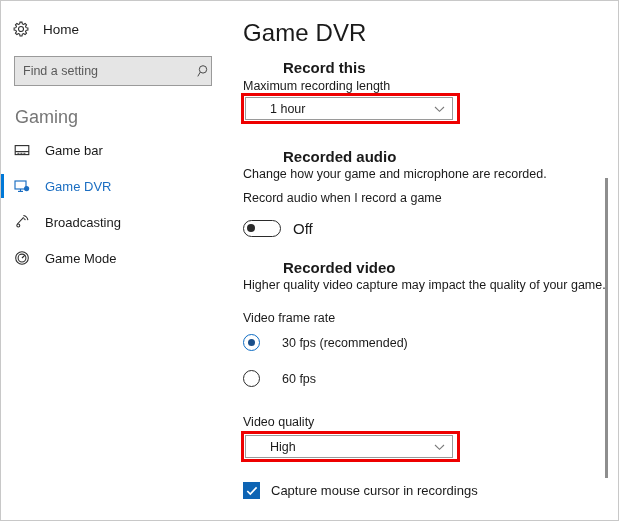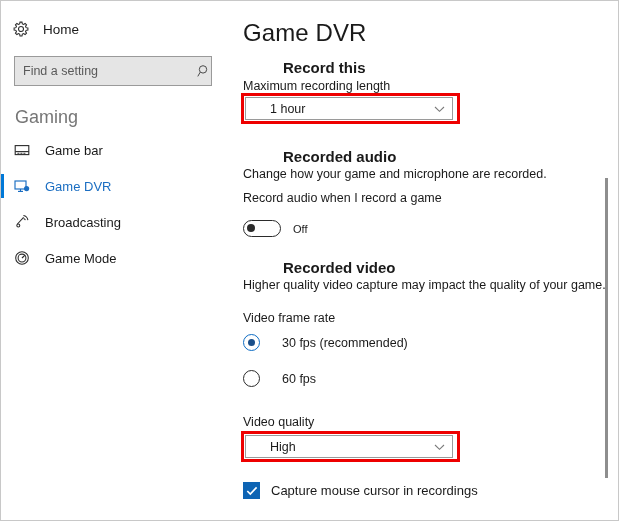--- a/index.html
+++ b/index.html
@@ -224,21 +224,21 @@
   }
   .toggle .knob {
     position: absolute;
     left: 3px; top: 3px;
     width: 8px; height: 8px;
     border-radius: 50%;
     background: #2b2b2b;
   }
   .toggle-state {
     margin-left: 12px;
-    font-size: 11px;
+    font-size: 15px;
     color: #1a1a1a;
   }
 
   
   .radio-row {
     position: absolute;
     left: 15px;
     display: flex;
     align-items: center;
     cursor: default;

